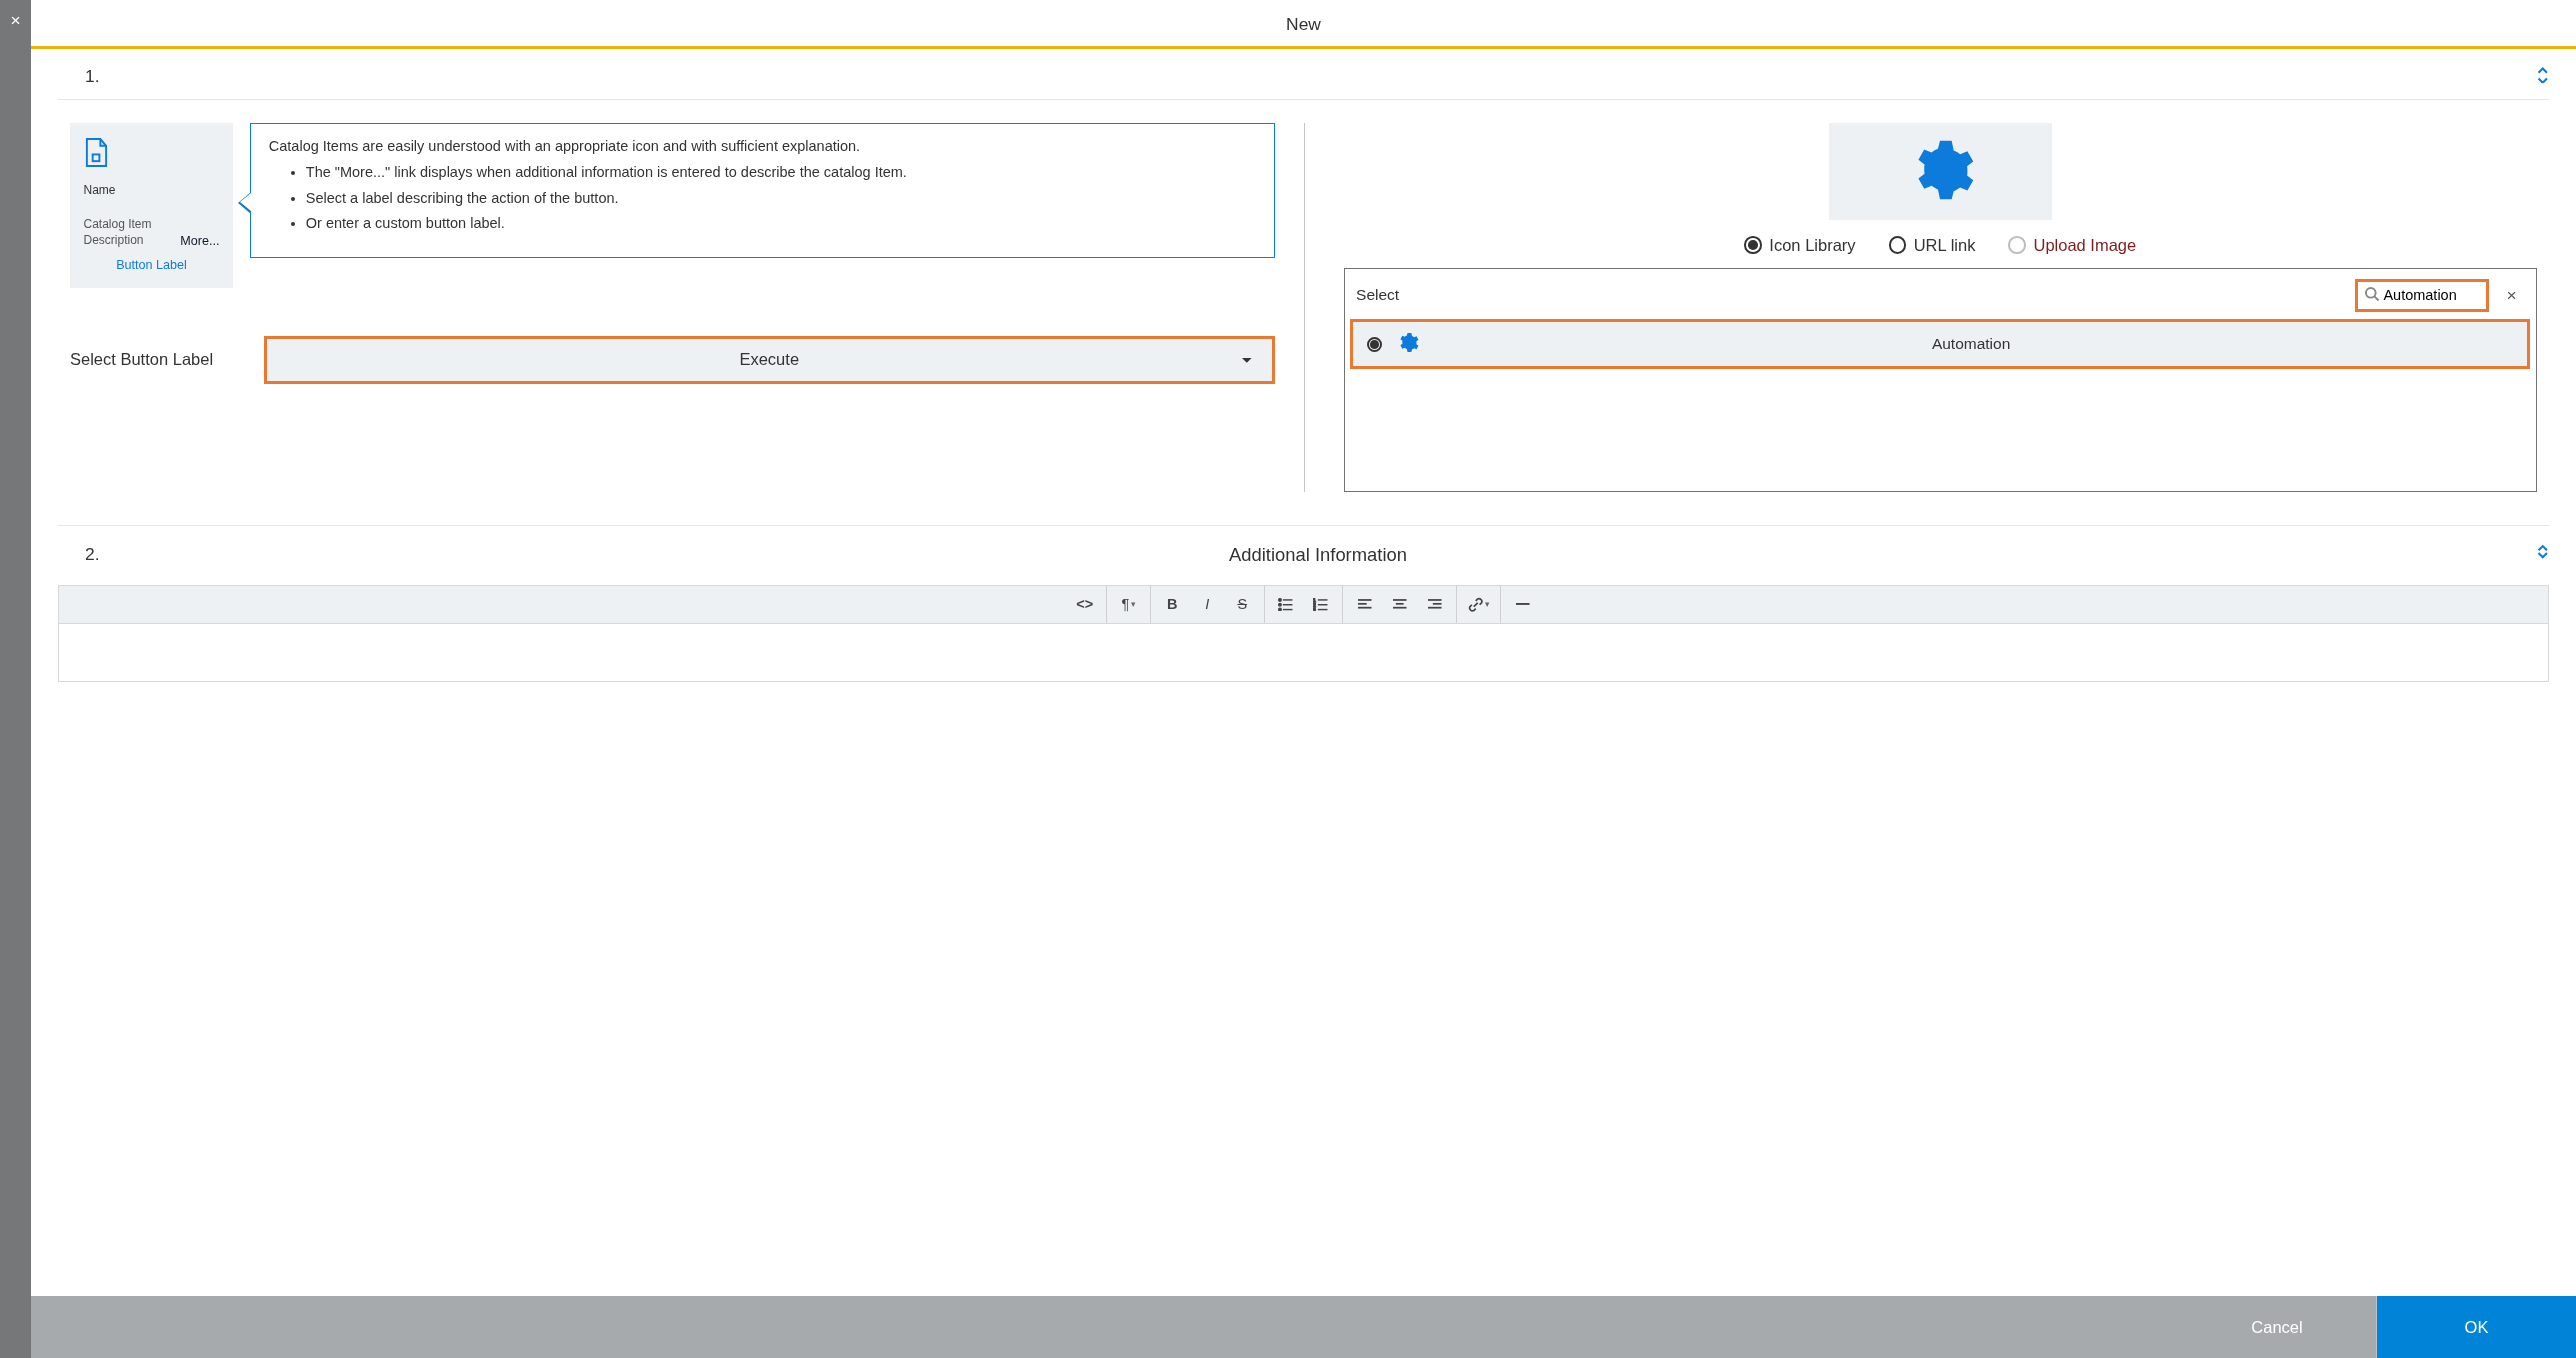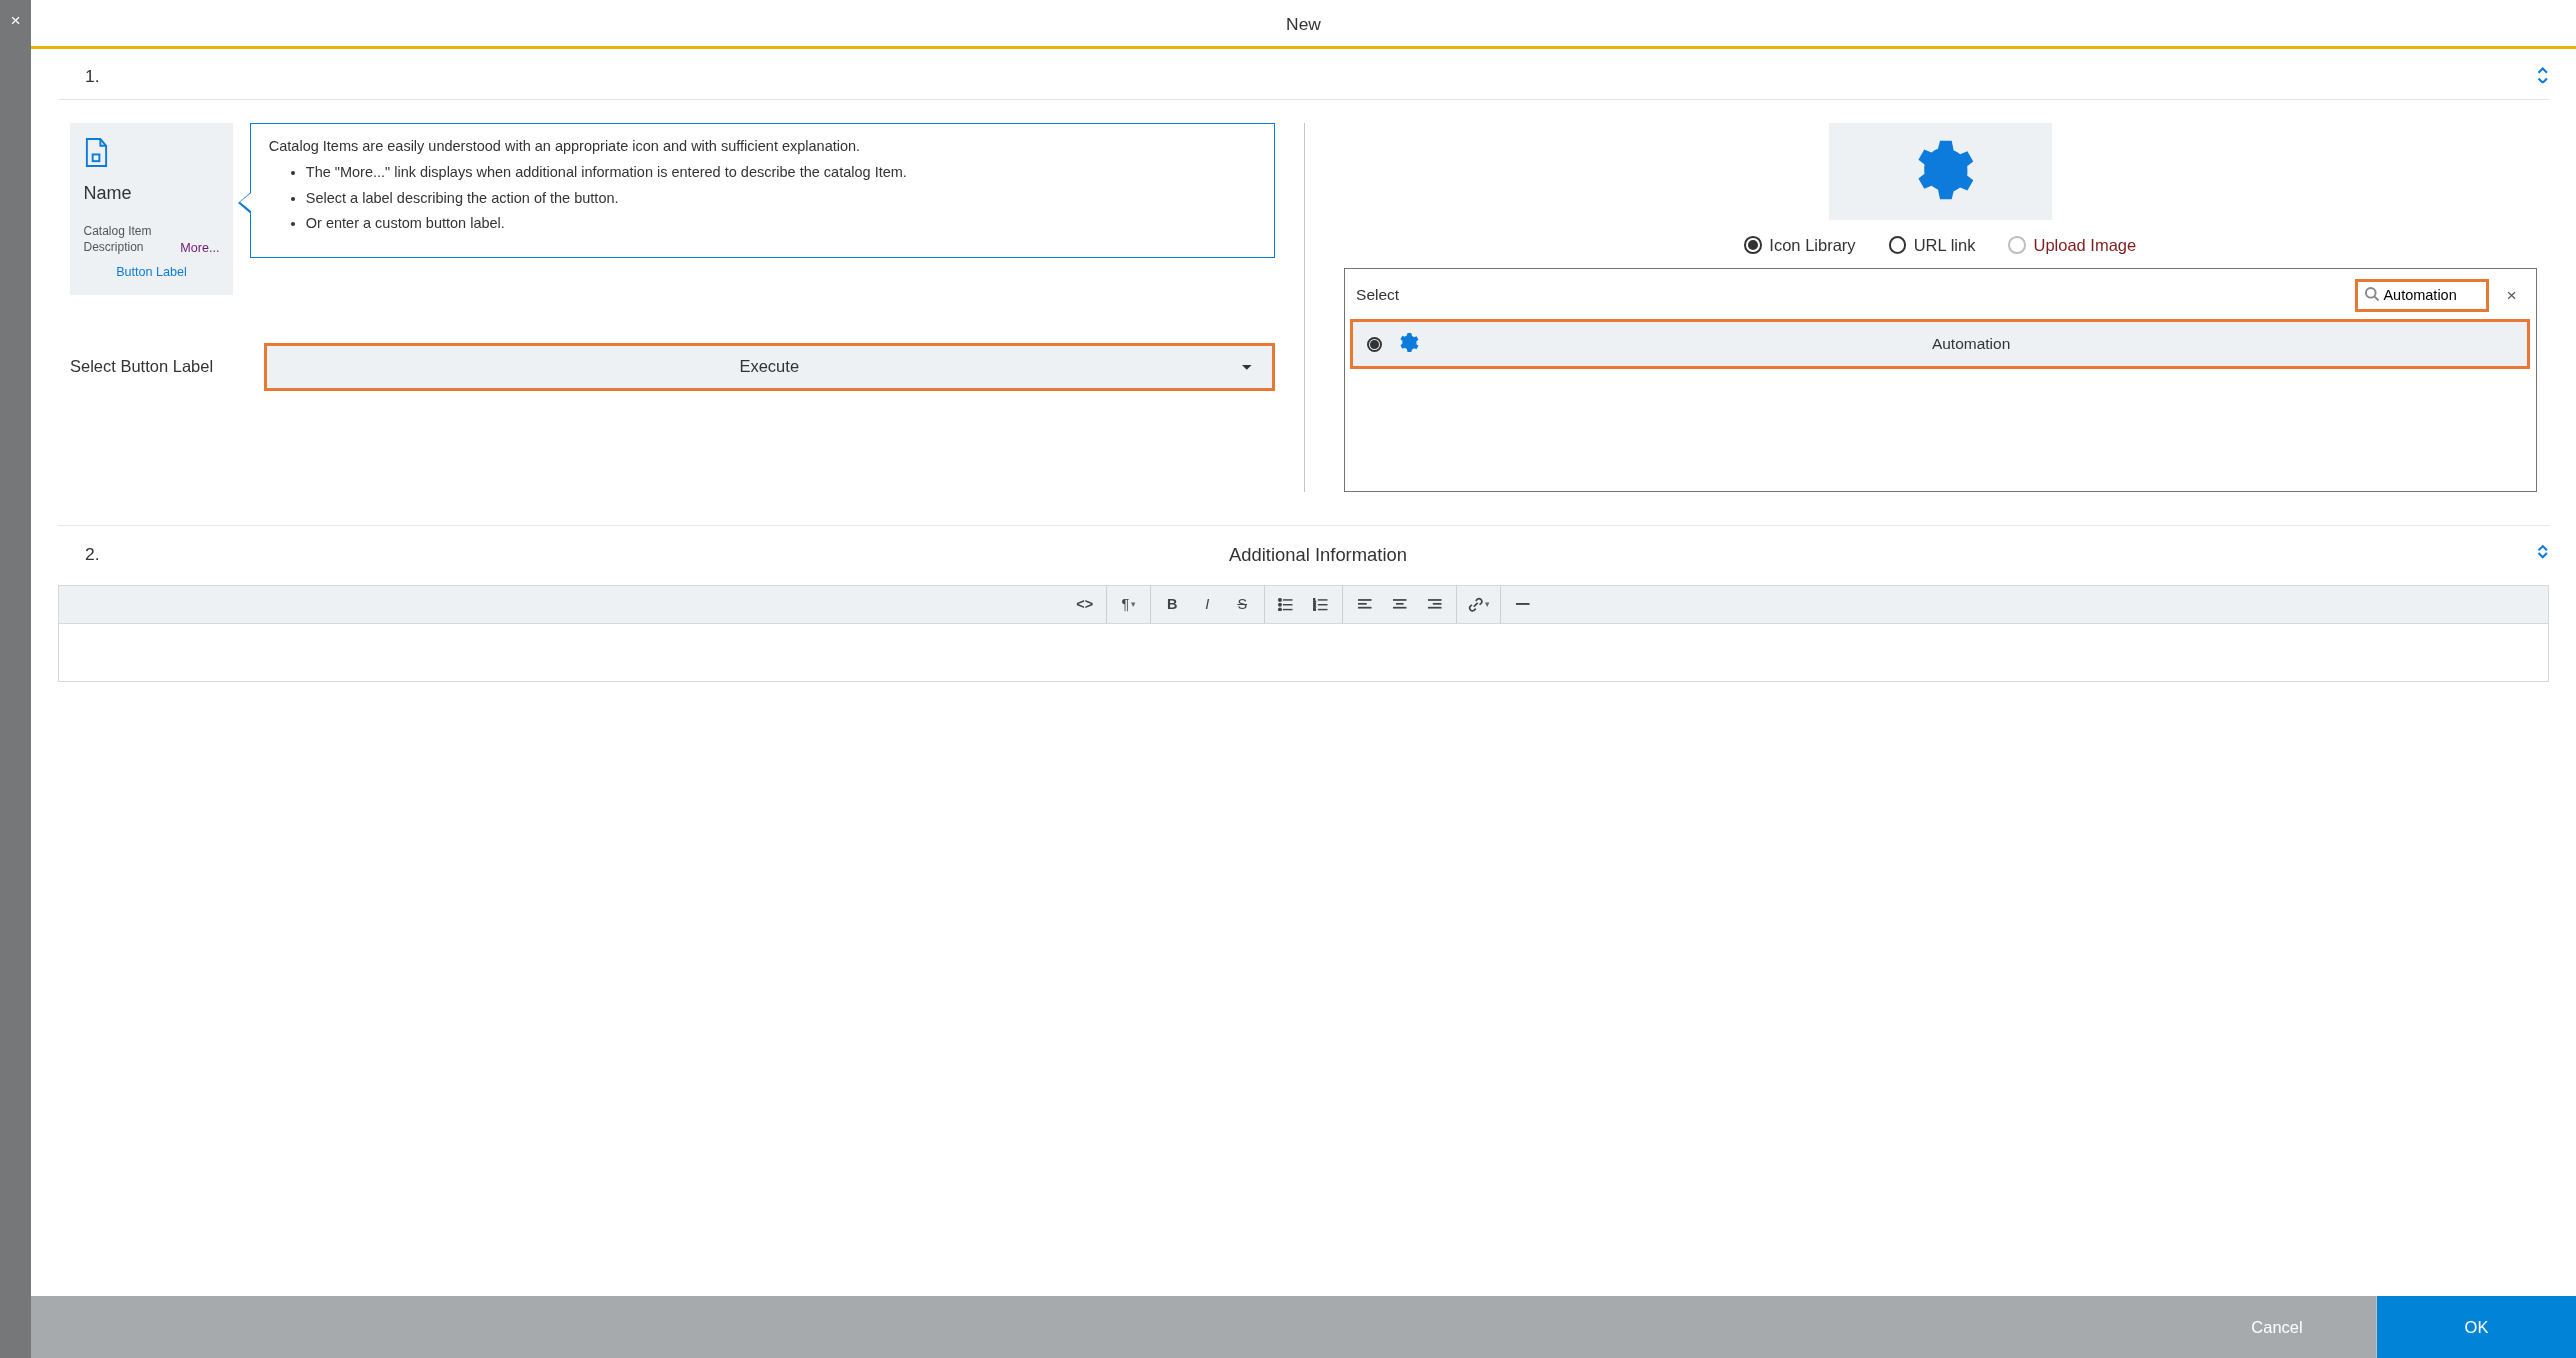--- a/index.html
+++ b/index.html
@@ -19,23 +19,23 @@
 
   .catalog-header { display: flex; align-items: center; justify-content: center; padding: 27px 27px 11.6px; border-bottom: 1px solid #e5e5e5; margin: 0 27px; position: relative; font-size: 18.4px; }
 
   .display-body { display: flex; padding: 23px 39px 0 39px; }
   .left-col { width: 50%; padding-right: 29px; }
   .right-col { width: 50%; border-left: 1.5px solid #c5c5c5; padding-left: 39px; }
 
   .preview-row { display: flex; align-items: flex-start; gap: 17.4px; }
   .preview-card { width: 163px; background: #eef1f4; padding: 13.5px 13.5px 15.5px 13.5px; position: relative; }
   .preview-card .file-icon { color: #0d7bdb; }
-  .preview-card .name { font-size: 18px; margin-top: 11.6px; color: #333; }
+  .preview-card .name { font-size: 12px; margin-top: 11.6px; color: #333; }
   .preview-card .desc { font-size: 12px; color: #555; margin-top: 20px; line-height: 1.3; }
-  .preview-card .more { font-size: 12.6px; color: #701a75; }
+  .preview-card .more { font-size: 12.6px; color: #0f172a; }
   .preview-card .desc-row { display:flex; align-items:flex-end; justify-content:space-between; }
   .preview-card .btn-label { font-size: 12.6px; color: #0d7bdb; margin-top: 9.7px; text-align: center; }
 
   .callout { flex: 1; border: 1.9px solid #0d7bdb; padding: 13.5px 17.4px 17.4px 17.4px; position: relative; font-size: 14.5px; color: #333; }
   .callout-arrow { position: absolute; left: -13.5px; top: 68px; width: 0; height: 0; border-top: 11.6px solid transparent; border-bottom: 11.6px solid transparent; border-right: 13.5px solid #0d7bdb; }
   .callout-arrow::after { content:""; position:absolute; left:1.9px; top:-9.7px; border-top:9.7px solid transparent; border-bottom:9.7px solid transparent; border-right:11.6px solid #fff; }
   .callout ul { margin-top: 9.7px; padding-left: 37px; }
   .callout li { margin-bottom: 5.8px; line-height: 1.35; }
 
   .label-row { display: flex; align-items: center; margin-top: 48px; }

